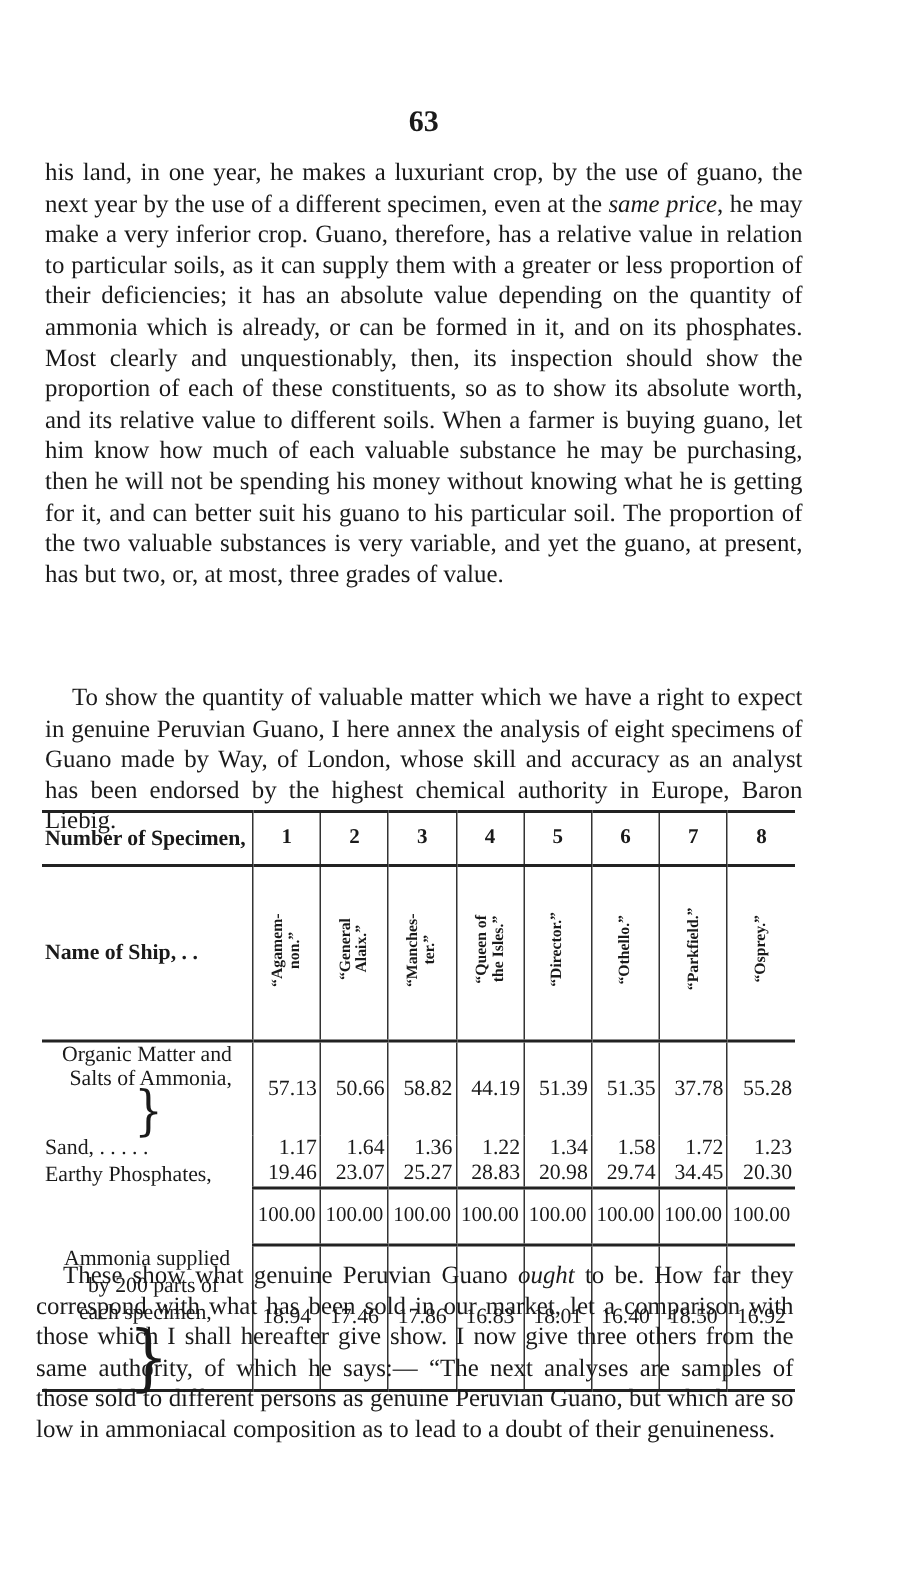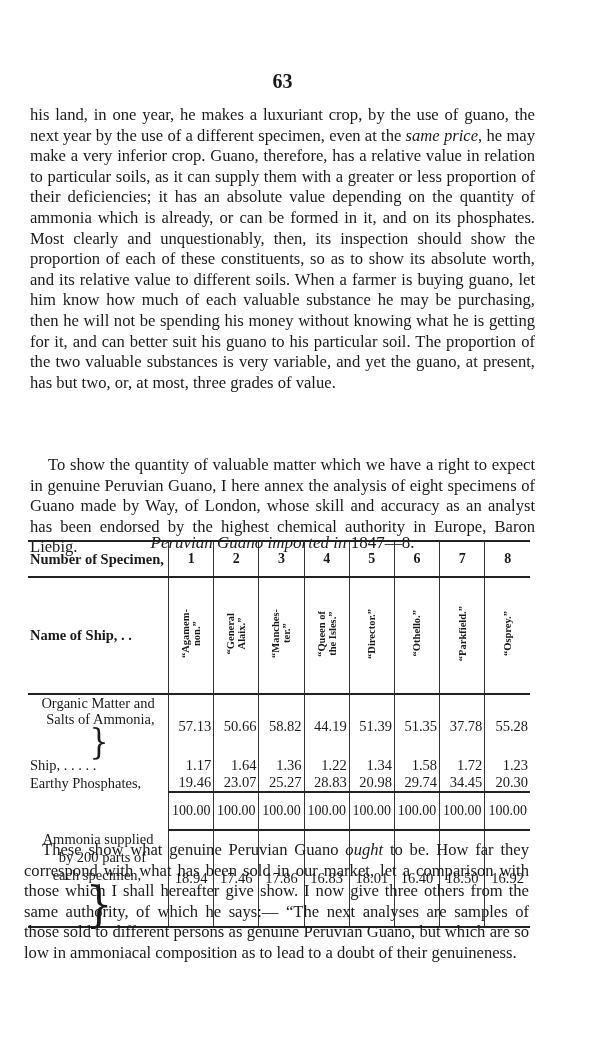--- a/index.html
+++ b/index.html
@@ -129,21 +129,20 @@
 <body>
 
 <div class="page">
 
   <div class="page-number">63</div>
 
   <p class="para" id="para1"><span>his land, in one year, he makes a luxuriant crop, by the use of guano, the next year by the use of a different specimen, even at the </span><em>same price</em><span>, he may make a very inferior crop. Guano, therefore, has a relative value in relation to particular soils, as it can supply them with a greater or less proportion of their deficiencies; it has an absolute value depending on the quantity of ammonia which is already, or can be formed in it, and on its phosphates. Most clearly and unquestionably, then, its inspection should show the proportion of each of these constituents, so as to show its absolute worth, and its relative value to different soils. When a farmer is buying guano, let him know how much of each valuable substance he may be purchasing, then he will not be spending his money without knowing what he is getting for it, and can better suit his guano to his particular soil. The proportion of the two valuable substances is very variable, and yet the guano, at present, has but two, or, at most, three grades of value.</span></p>
 
   <p class="para" id="para2"><span class="indent"></span><span>To show the quantity of valuable matter which we have a right to expect in genuine Peruvian Guano, I here annex the analysis of eight specimens of Guano made by Way, of London, whose skill and accuracy as an analyst has been endorsed by the highest chemical authority in Europe, Baron Liebig.</span></p>
 
-  <div class="table-caption"><span>Peruvian Guano imported in </span><span class="num">1847—8.</span></div>
 
   <table class="guano">
     <colgroup>
       <col class="label">
       <col class="c">
         <col class="c">
         <col class="c">
         <col class="c">
       <col class="c">
         <col class="c">
@@ -190,21 +189,21 @@
         <td class="num">57.13</td>
         <td class="num">50.66</td>
         <td class="num">58.82</td>
         <td class="num">44.19</td>
         <td class="num">51.39</td>
         <td class="num">51.35</td>
         <td class="num">37.78</td>
         <td class="num">55.28</td>
       </tr>
       <tr class="data">
-        <td class="label-cell">Ship, . . . . .</td>
+        <td class="label-cell">Sand, . . . . .</td>
         <td class="num">1.17</td>
         <td class="num">1.64</td>
         <td class="num">1.36</td>
         <td class="num">1.22</td>
         <td class="num">1.34</td>
         <td class="num">1.58</td>
         <td class="num">1.72</td>
         <td class="num">1.23</td>
       </tr>
       <tr class="data">

